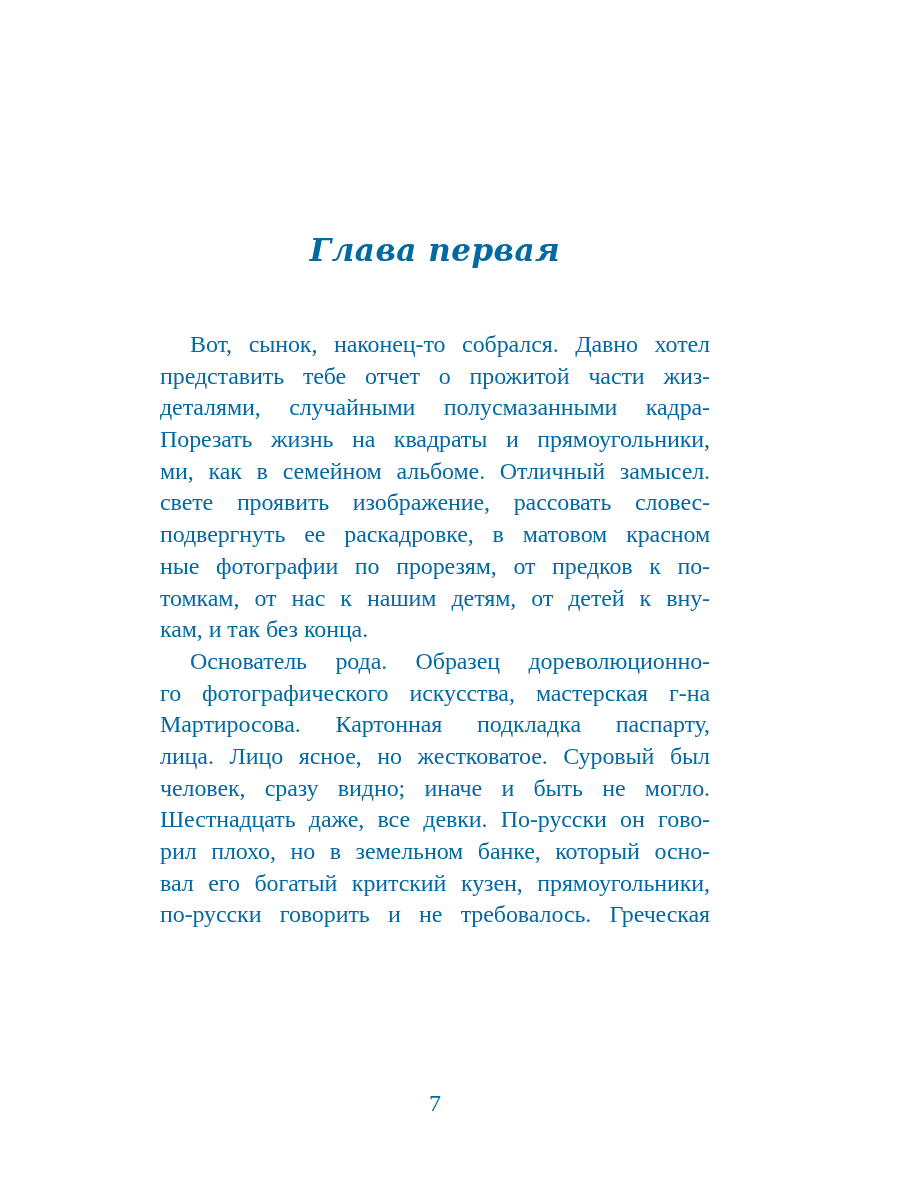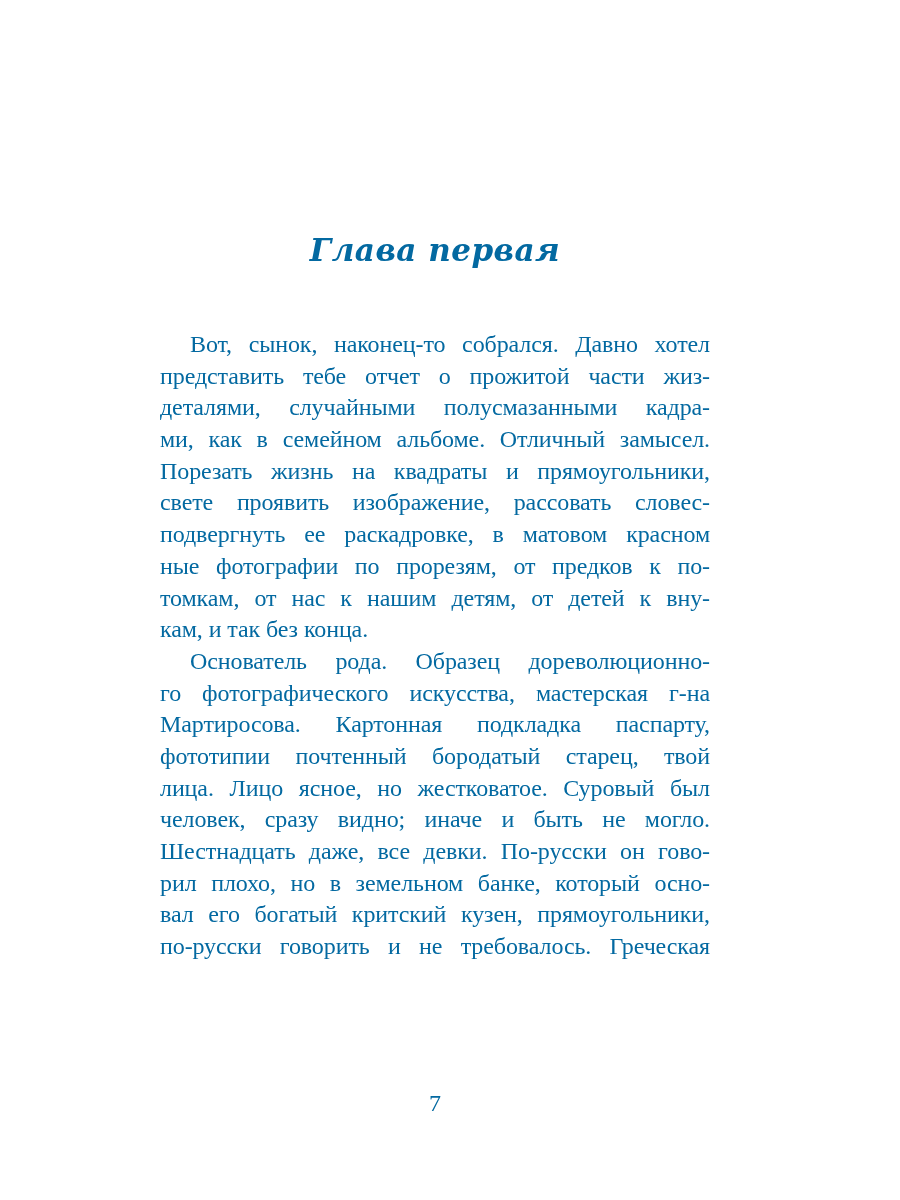--- a/index.html
+++ b/index.html
@@ -62,31 +62,30 @@
 </head>
 <body>
 
 <div class="page" style="background: rgb(255, 255, 255); color: #0369a1;">
   <h1 class="chapter-title">Глава первая</h1>
 
   <div class="body-text">
       <div class="text-line just indent">Вот, сынок, наконец-то собрался. Давно хотел</div>
       <div class="text-line just">представить тебе отчет о прожитой части жиз-</div>
       <div class="text-line just">деталями, случайными полусмазанными кадра-</div>
+      <div class="text-line just">Порезать жизнь на квадраты и прямоугольники,</div>
       <div class="text-line just">ми, как в семейном альбоме. Отличный замысел.</div>
-      <div class="text-line just">Порезать жизнь на квадраты и прямоугольники,</div>
       <div class="text-line just">свете проявить изображение, рассовать словес-</div>
       <div class="text-line just">подвергнуть ее раскадровке, в матовом красном</div>
       <div class="text-line just">ные фотографии по прорезям, от предков к по-</div>
       <div class="text-line just">томкам, от нас к нашим детям, от детей к вну-</div>
       <div class="text-line">кам, и так без конца.</div>
       <div class="text-line just indent">Основатель рода. Образец дореволюционно-</div>
       <div class="text-line just">го фотографического искусства, мастерская г-на</div>
       <div class="text-line just">Мартиросова. Картонная подкладка паспарту,</div>
-      <div class="text-line just">фототипии почтенный бородатый старец, твой</div>
       <div class="text-line just">лица. Лицо ясное, но жестковатое. Суровый был</div>
       <div class="text-line just">человек, сразу видно; иначе и быть не могло.</div>
       <div class="text-line just">Шестнадцать даже, все девки. По-русски он гово-</div>
       <div class="text-line just">рил плохо, но в земельном банке, который осно-</div>
       <div class="text-line just">вал его богатый критский кузен, прямоугольники,</div>
       <div class="text-line just">по-русски говорить и не требовалось. Греческая</div>
     </div>
 
   <div class="page-number">7</div>
 </div>

